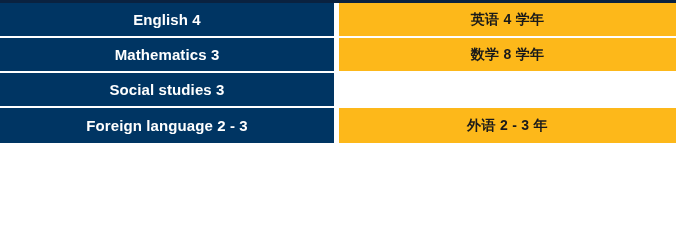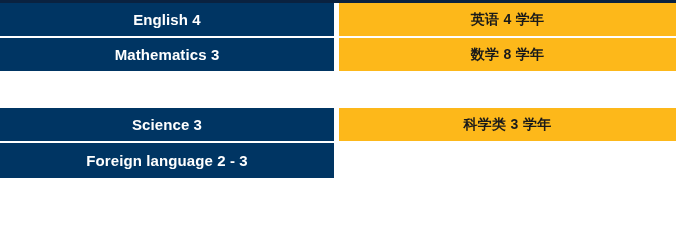--- a/index.html
+++ b/index.html
@@ -106,28 +106,25 @@
       <div class="cell cell-zh">英语 4 学年</div>
     </div>
 
     <div class="row">
       <div class="cell cell-en">Mathematics 3</div>
       <div class="gap"></div>
       <div class="cell cell-zh">数学 8 学年</div>
     </div>
 
     <div class="row">
+      <div class="cell cell-en">Social studies 3</div>
       <div class="gap"></div>
     </div>
 
-    <div class="row">
-      <div class="cell cell-en">Science 3</div>
-      <div class="gap"></div>
-      <div class="cell cell-zh">科学类 3 学年</div>
-    </div>
 
     <div class="row">
       <div class="cell cell-en">Foreign language 2 - 3</div>
       <div class="gap"></div>
+      <div class="cell cell-zh">外语 2 - 3 年</div>
     </div>
 
   </div>
 </div>
 
 </body></html>

